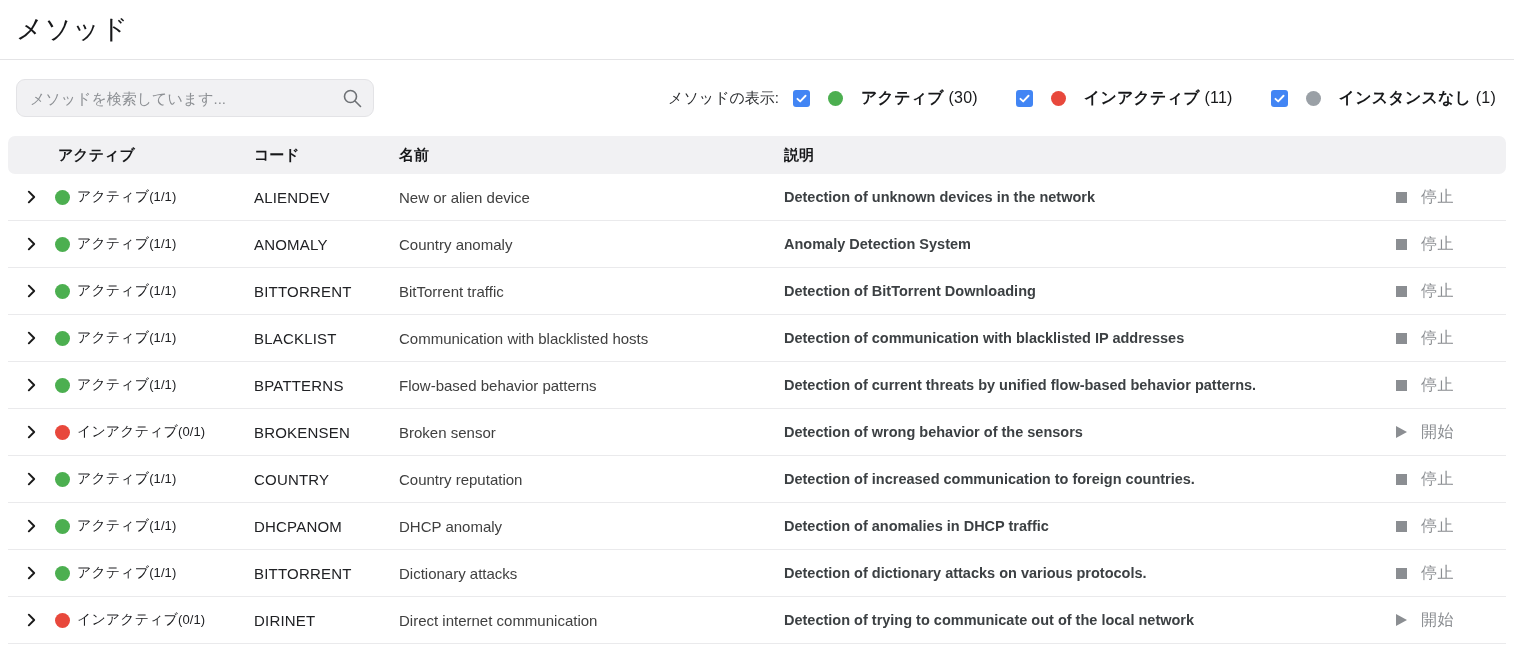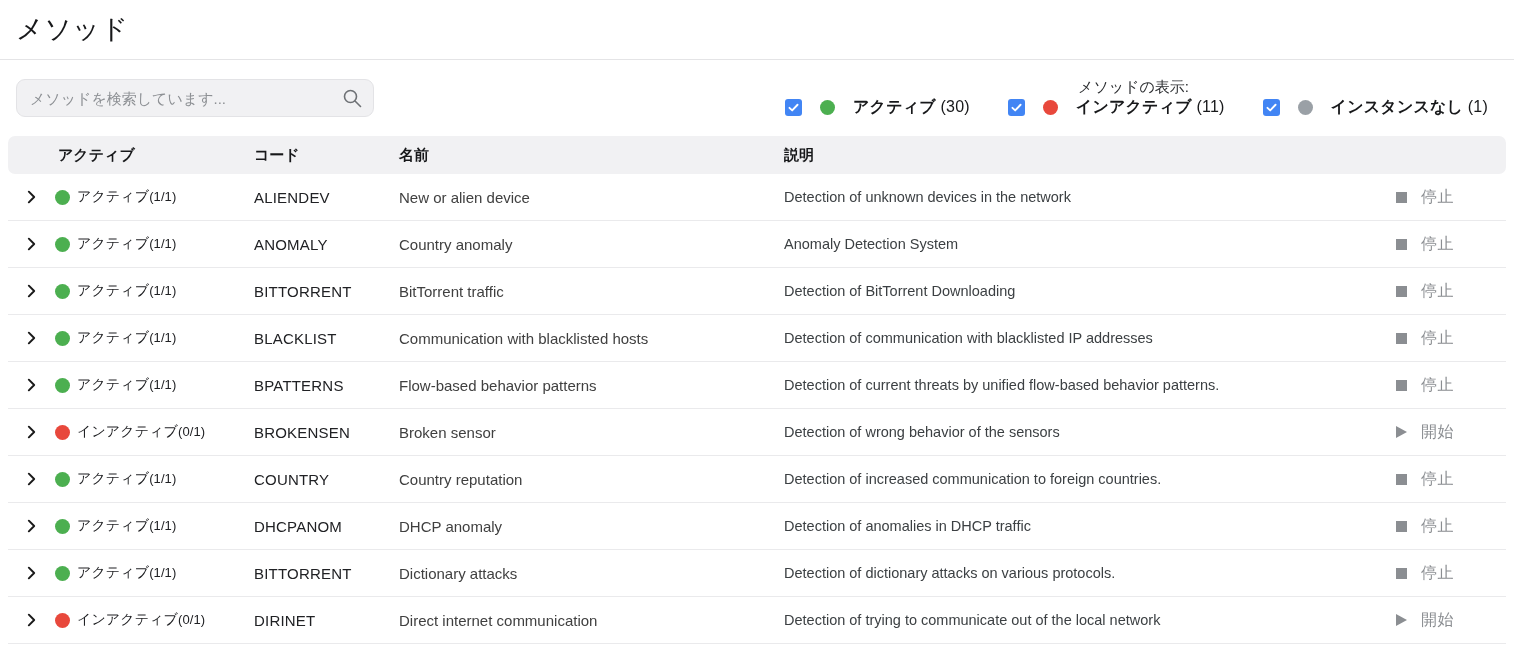--- a/index.html
+++ b/index.html
@@ -65,37 +65,36 @@
     height: 20px;
     pointer-events: none;
     color: #6e7175;
   }
 
   .filters {
     display: flex;
     align-items: center;
     gap: 0;
     padding-right: 2px;
-    flex-direction: column;
   }
   .filters-label {
     font-size: 15px;
     color: #2b2d30;
     margin-right: 14px;
     white-space: nowrap;
   }
   .filter-item {
     display: flex;
     align-items: center;
     gap: 18px;
     margin-right: 38px;
     white-space: nowrap;
     cursor: pointer;
   }
-  .filter-item:last-child { margin-right: 8px; }
+  .filter-item:last-child { margin-right: 0; }
 
   .cbx {
     width: 17px;
     height: 17px;
     border-radius: 3px;
     background: #4285f4;
     display: inline-flex;
     align-items: center;
     justify-content: center;
     flex: 0 0 auto;
@@ -153,21 +152,21 @@
 
   .thead .c-status { padding-left: 4px; }
 
   .chevron { width: 11px; height: 16px; display:block; color:#1a1a1a; cursor:pointer; }
 
   .status-label { font-size: 14px; color: #202124; letter-spacing: 0.1px; }
   .status-label .frac { font-size: 13px; }
 
   .cell-code { color: #202124; letter-spacing: 0.2px; }
   .cell-name { color: #404040; }
-  .cell-desc { color: #3c4043; font-size: 14.5px; white-space: nowrap; overflow: hidden; text-overflow: ellipsis; }
+  .cell-desc { color: #3c4043; font-size: 14.5px; white-space: nowrap; overflow: hidden; text-overflow: ellipsis; font-weight: bold; }
 
   .act-icon-stop {
     width: 11px; height: 11px;
     background: #8b8e92;
     display: inline-block;
     flex: 0 0 auto;
   }
   .act-icon-play {
     width: 0; height: 0;
     border-left: 11px solid #8b8e92;

